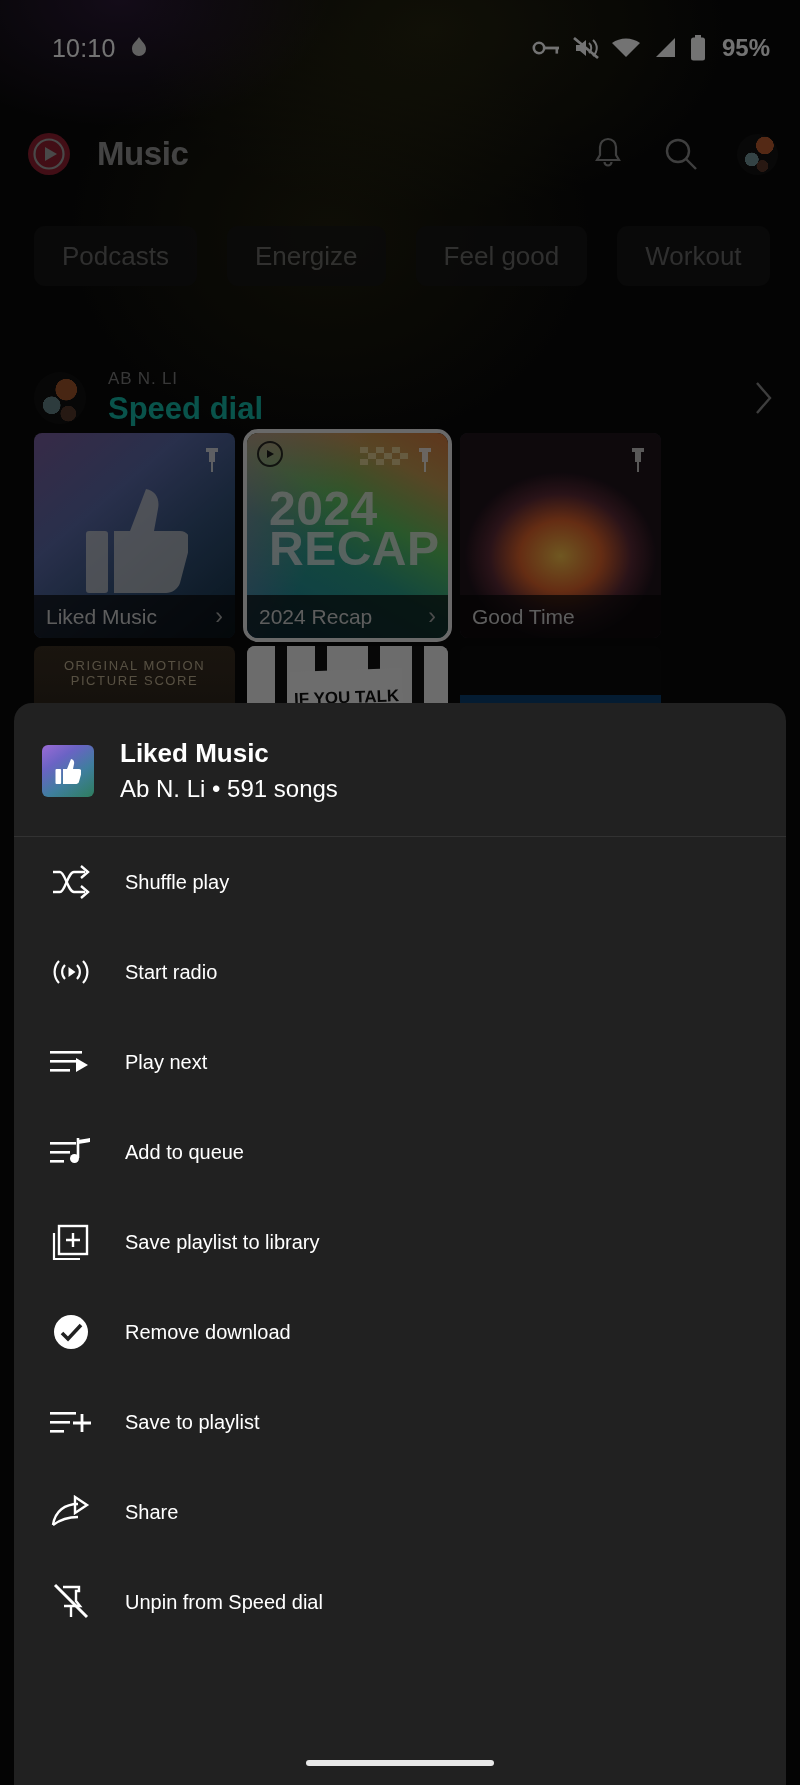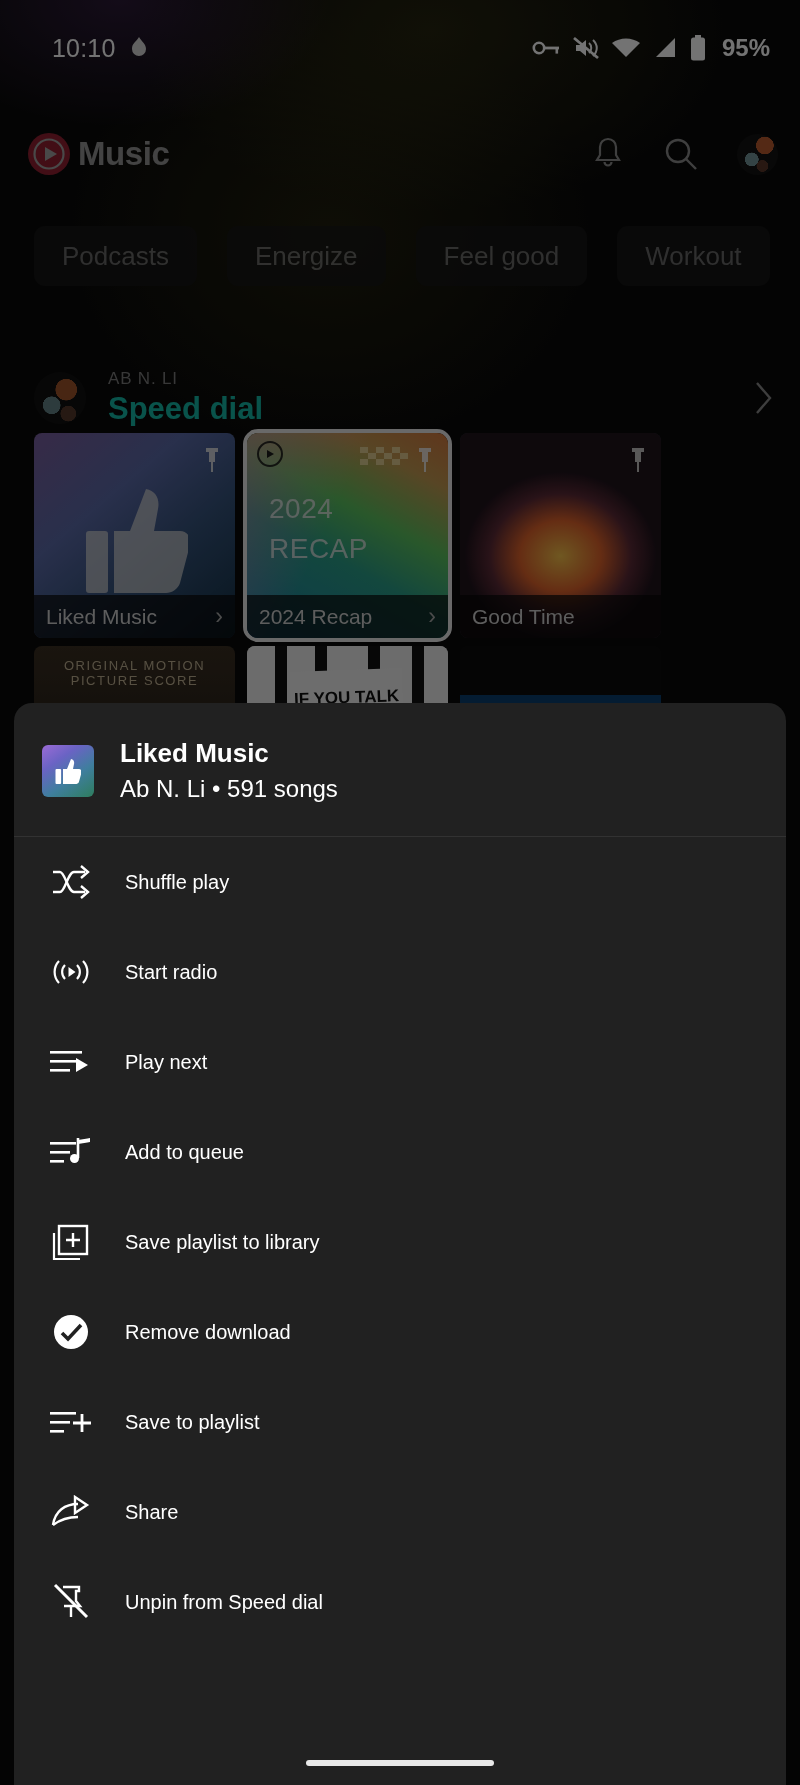--- a/index.html
+++ b/index.html
@@ -32,21 +32,21 @@
   #sb-time { font-size: 25px; font-weight: 500; letter-spacing: .2px; }
   #sb-right { display: flex; align-items: center; gap: 13px; }
   #sb-batt-pct { font-size: 24px; font-weight: 600; margin-left: 3px; }
   .sbicon { display: block; }
 
   
   #app-header {
     position: absolute; top: 118px; left: 0; right: 0; height: 72px;
     display: flex; align-items: center; padding: 0 22px 0 26px;
   }
-  #ytm-logo { display: flex; align-items: center; gap: 6px; opacity: .62; justify-content: flex-end; }
+  #ytm-logo { display: flex; align-items: center; gap: 25px; opacity: .62; justify-content: flex-end; }
   #ytm-wordmark { font-size: 33px; font-weight: 700; color: #e8e8e8; letter-spacing: -.4px; }
   #header-actions { margin-left: auto; display: flex; align-items: center; gap: 38px; }
   #avatar {
     width: 41px; height: 41px; border-radius: 50%;
     background:
       radial-gradient(circle 9px at 68% 28%, #e8703a 0 96%, transparent),
       radial-gradient(circle 7px at 36% 62%, #8fb8bd 0 96%, transparent),
       radial-gradient(circle 6px at 62% 78%, #6d4030 0 96%, transparent),
       #151515;
     opacity: .8;
@@ -109,22 +109,22 @@
   }
   .art-liked .thumb {
     position: absolute; left: 50px; top: 52px; width: 104px; height: 112px; opacity: .72;
   }
   .art-recap {
     background:
       linear-gradient(115deg, rgba(255,120,190,.45) 0%, rgba(255,120,190,0) 42%),
       linear-gradient(28deg,#1e7fa8 0%,#2a9e8a 40%,#5cc25f 60%,#c39a52 82%,#d4793f 100%);
   }
   .recap-text {
-    position: absolute; left: 22px; top: 56px; font-size: 28px; line-height: 40px;
-    font-weight: 400; color: rgba(235,235,235,.78); letter-spacing: .5px;
+    position: absolute; left: 22px; top: 56px; font-size: 48px; line-height: 40px;
+    font-weight: 700; color: rgba(235,235,235,.78); letter-spacing: .5px;
   }
   .recap-badge {
     position: absolute; top: 8px; left: 10px; width: 26px; height: 26px; border-radius: 50%;
     border: 2px solid rgba(20,20,20,.85); display: flex; align-items: center; justify-content: center;
   }
   .recap-flag { position: absolute; top: 14px; right: 40px; width: 48px; height: 20px; opacity: .8; }
   .art-goodtime {
     background:
       radial-gradient(ellipse 96px 84px at 50% 60%, #f6c24a 0%, #e0642c 42%, #5b2a36 74%, #20141c 100%),
       radial-gradient(ellipse 120px 66px at 50% 16%, #a8b4cf 0%, #4a5468 60%, #1a1a22 100%),

